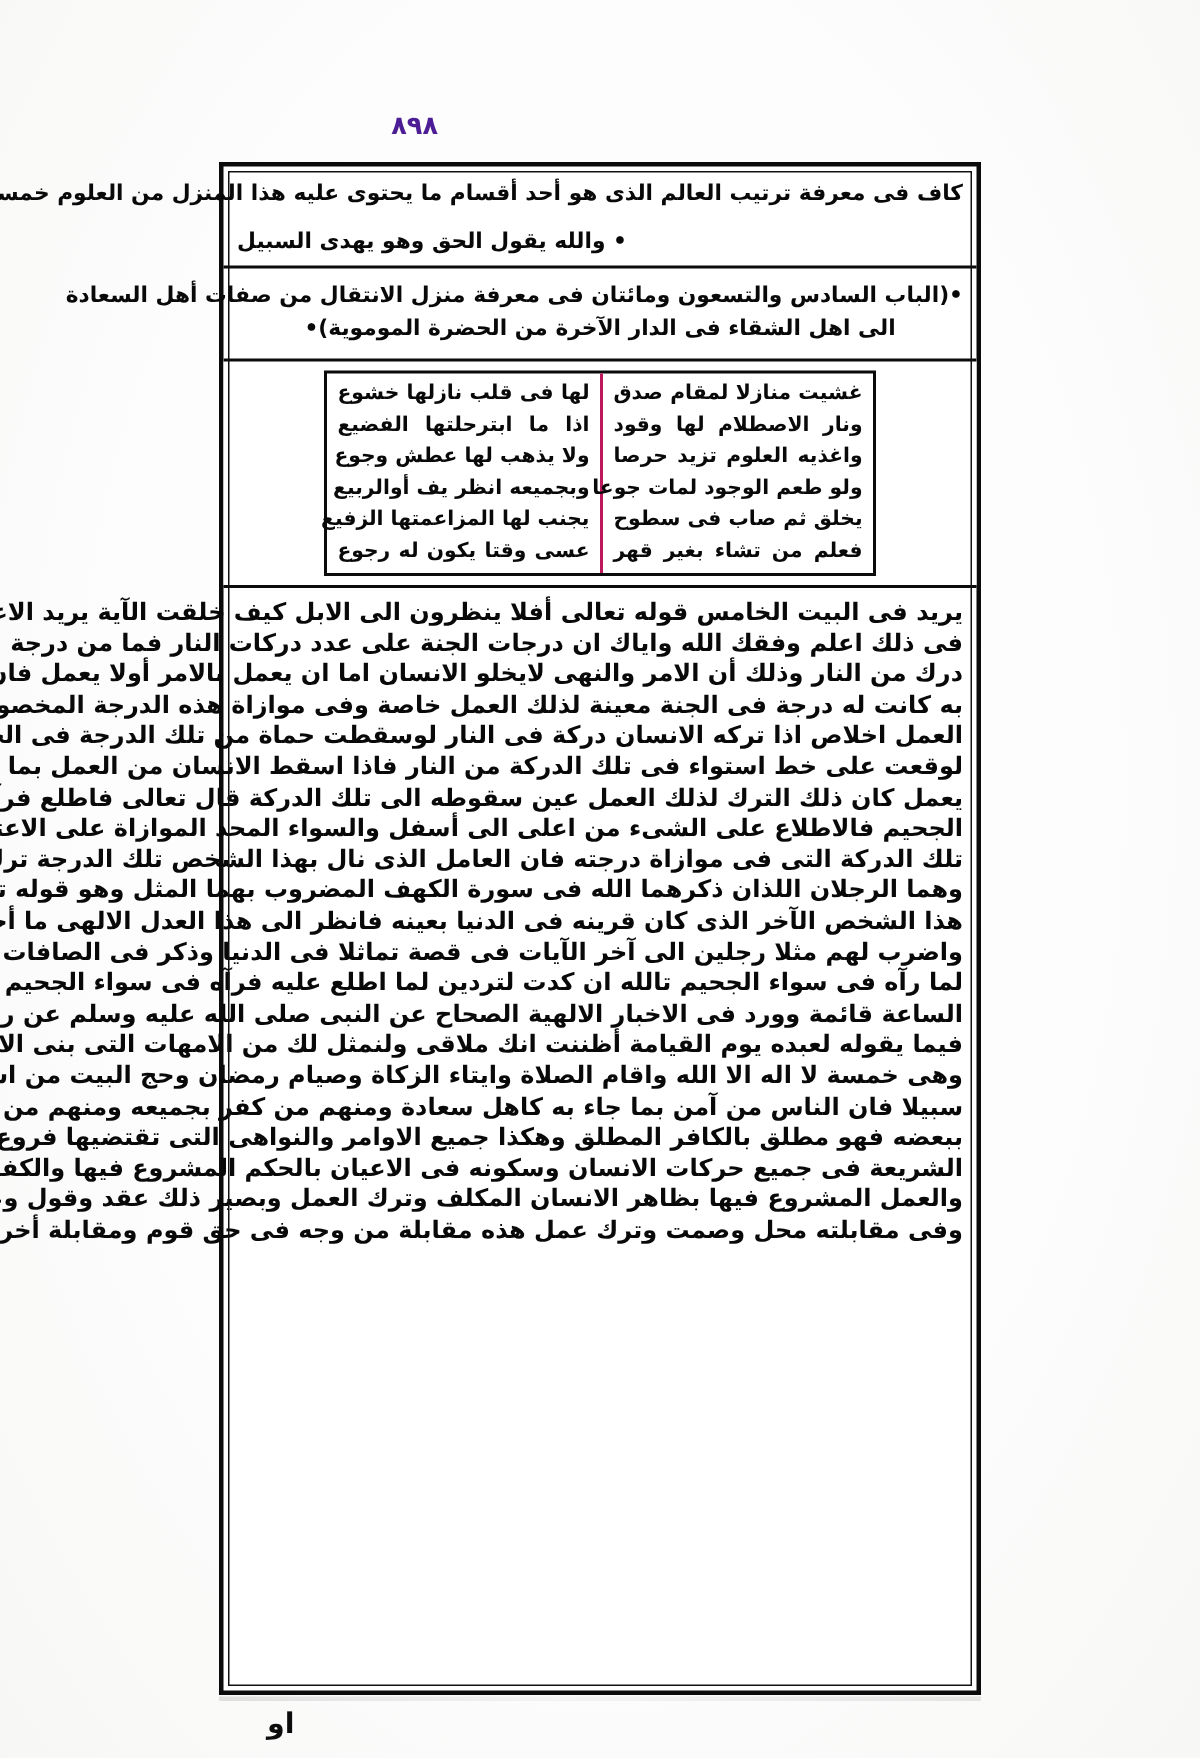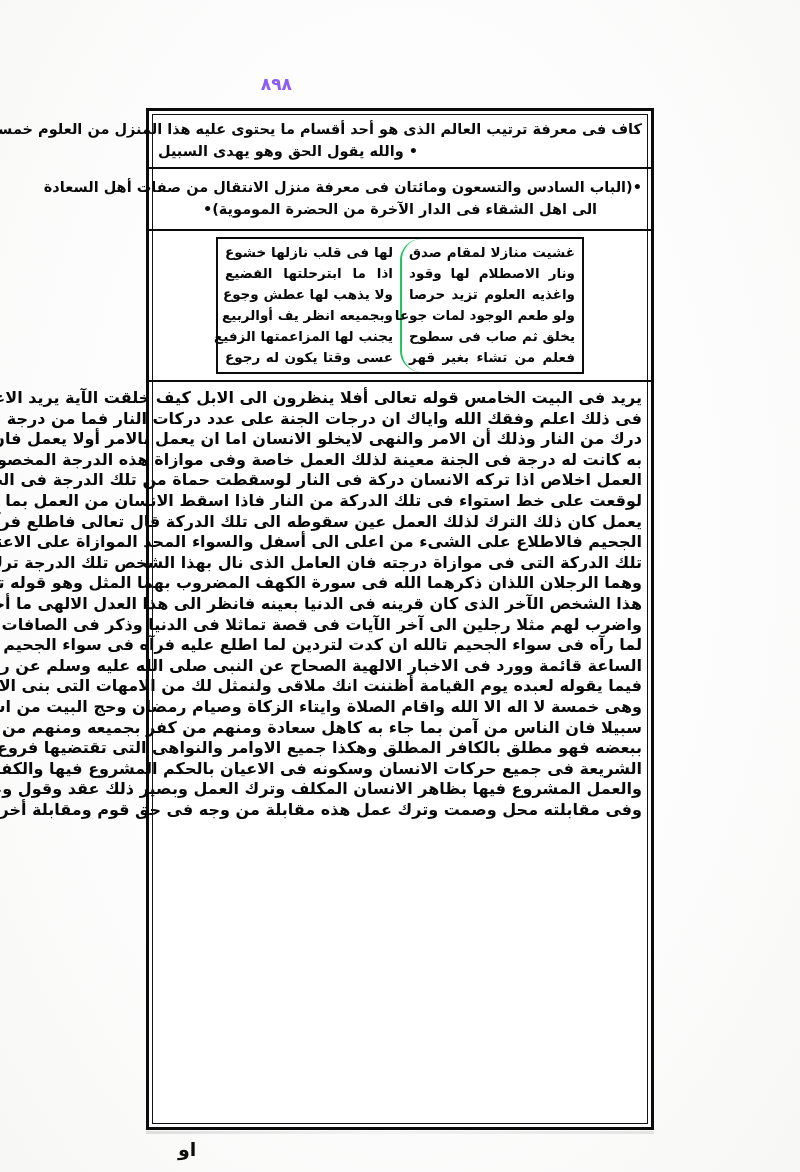--- a/index.html
+++ b/index.html
@@ -31,21 +31,21 @@
   }
 
   
   #page-number {
     position: absolute;
     top: 74px;
     right: 508px;
     font-family: "DejaVu Sans", sans-serif;
     font-size: 17px;
     font-weight: 700;
-    color: #8b5cf6;
+    color: #4c1d95;
     letter-spacing: 0.5px;
     direction: rtl;
     white-space: nowrap;
   }
 
   
   #frame {
     position: absolute;
     left: 146px;
     top: 108px;
@@ -86,21 +86,21 @@
   
   #intro-band { padding-top: 8px; padding-bottom: 5px; }
   #intro-band .ar {
     font-size: 14.5px;
     line-height: 21px;
   }
   #intro-line-1 { text-align: justify; text-align-last: justify; }
   #intro-line-2 {
     text-align: left;
     text-align-last: left;
-    margin-top: 1px;
+    margin-top: 11px;
   }
 
   
   #chapter-band {
     padding-top: 7px;
     padding-bottom: 9px;
     border-top: 2.5px solid #0b0b0b;
   }
   #chapter-band .ar {
     font-size: 14.5px;
@@ -124,21 +124,21 @@
     border: 2px solid #0b0b0b;
     width: 368px;
     box-sizing: border-box;
   }
   .verse-col {
     width: 50%;
     box-sizing: border-box;
     padding: 3px 7px 4px 7px;
     direction: rtl;
   }
-  #verse-col-right { border-left: 2px solid #22c55e; border-radius: 21px; }
+  #verse-col-right { border-left: 2px solid #be185d; }
   .verse-line {
     font-family: "DejaVu Sans", "Liberation Sans", sans-serif;
     font-weight: 700;
     font-size: 13.5px;
     line-height: 21px;
     color: #090909;
     direction: rtl;
     text-align: justify;
     text-align-last: justify;
     white-space: nowrap;

